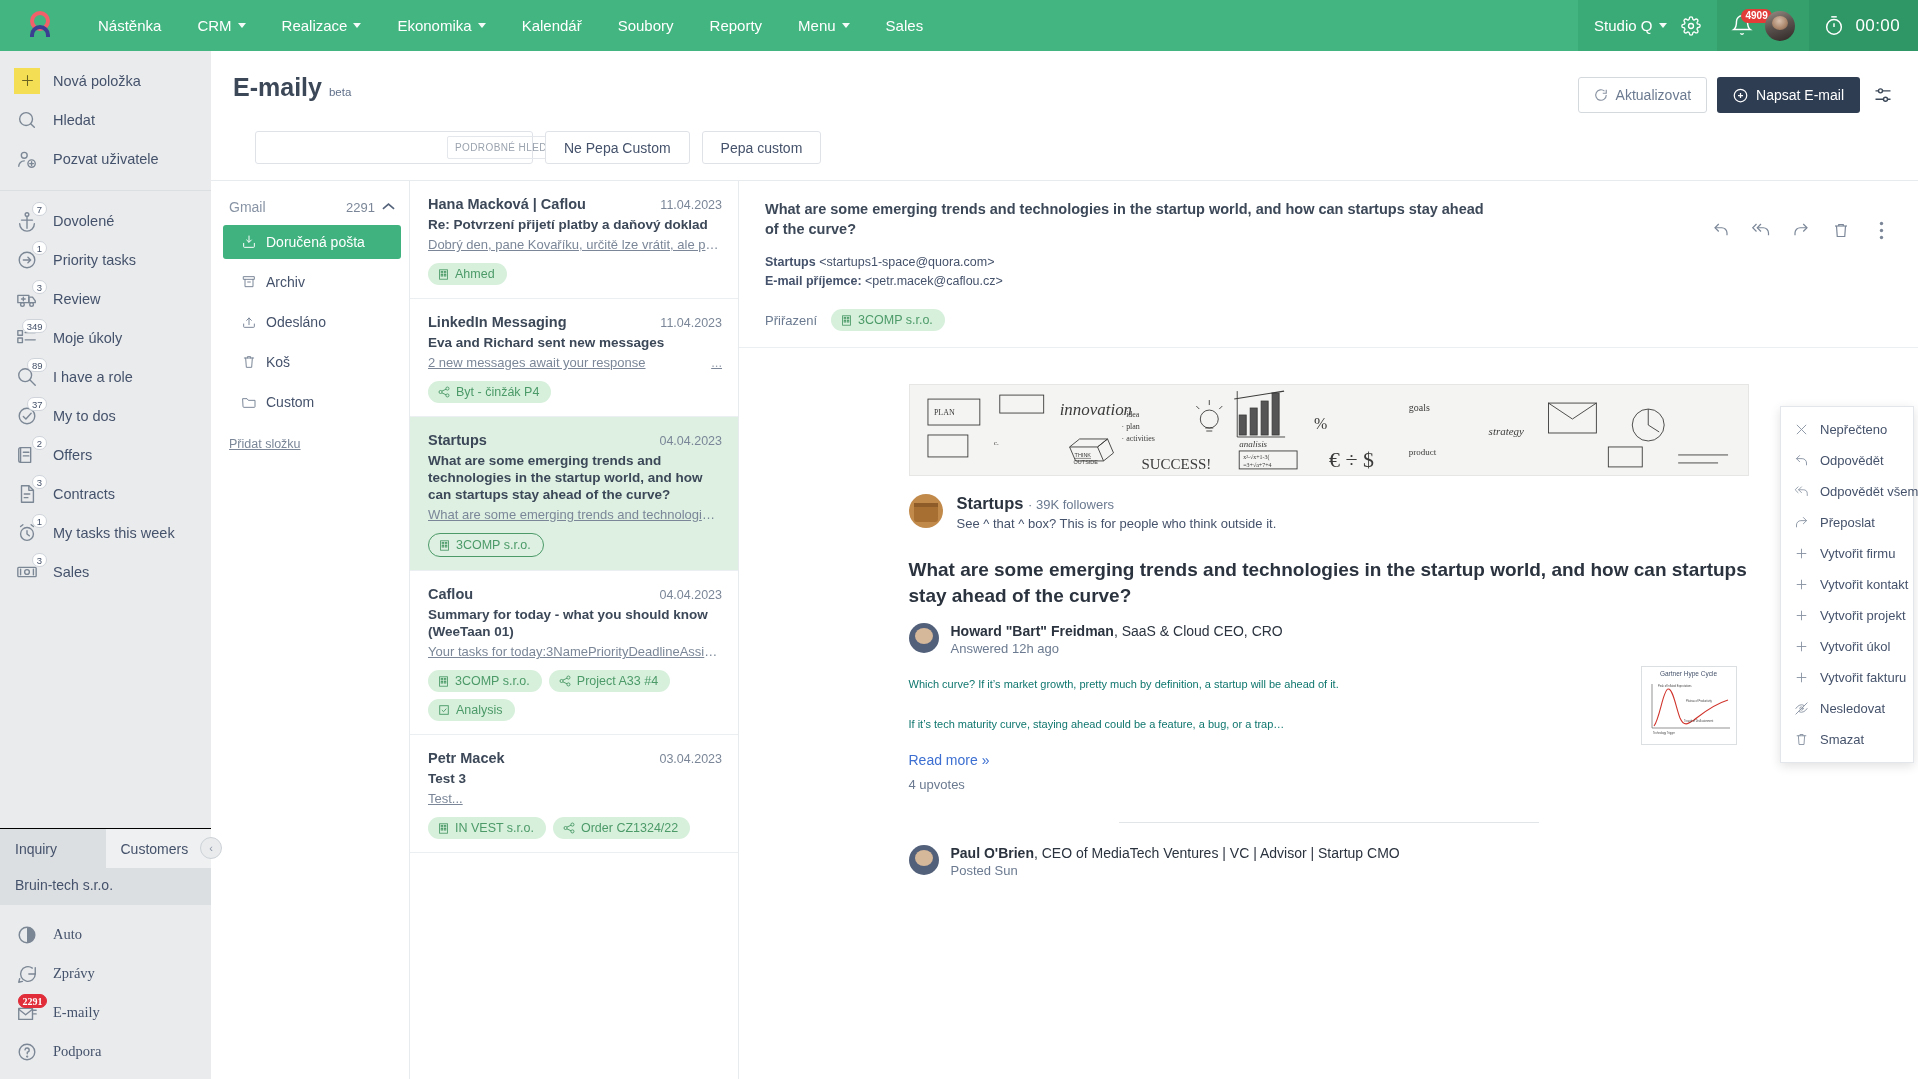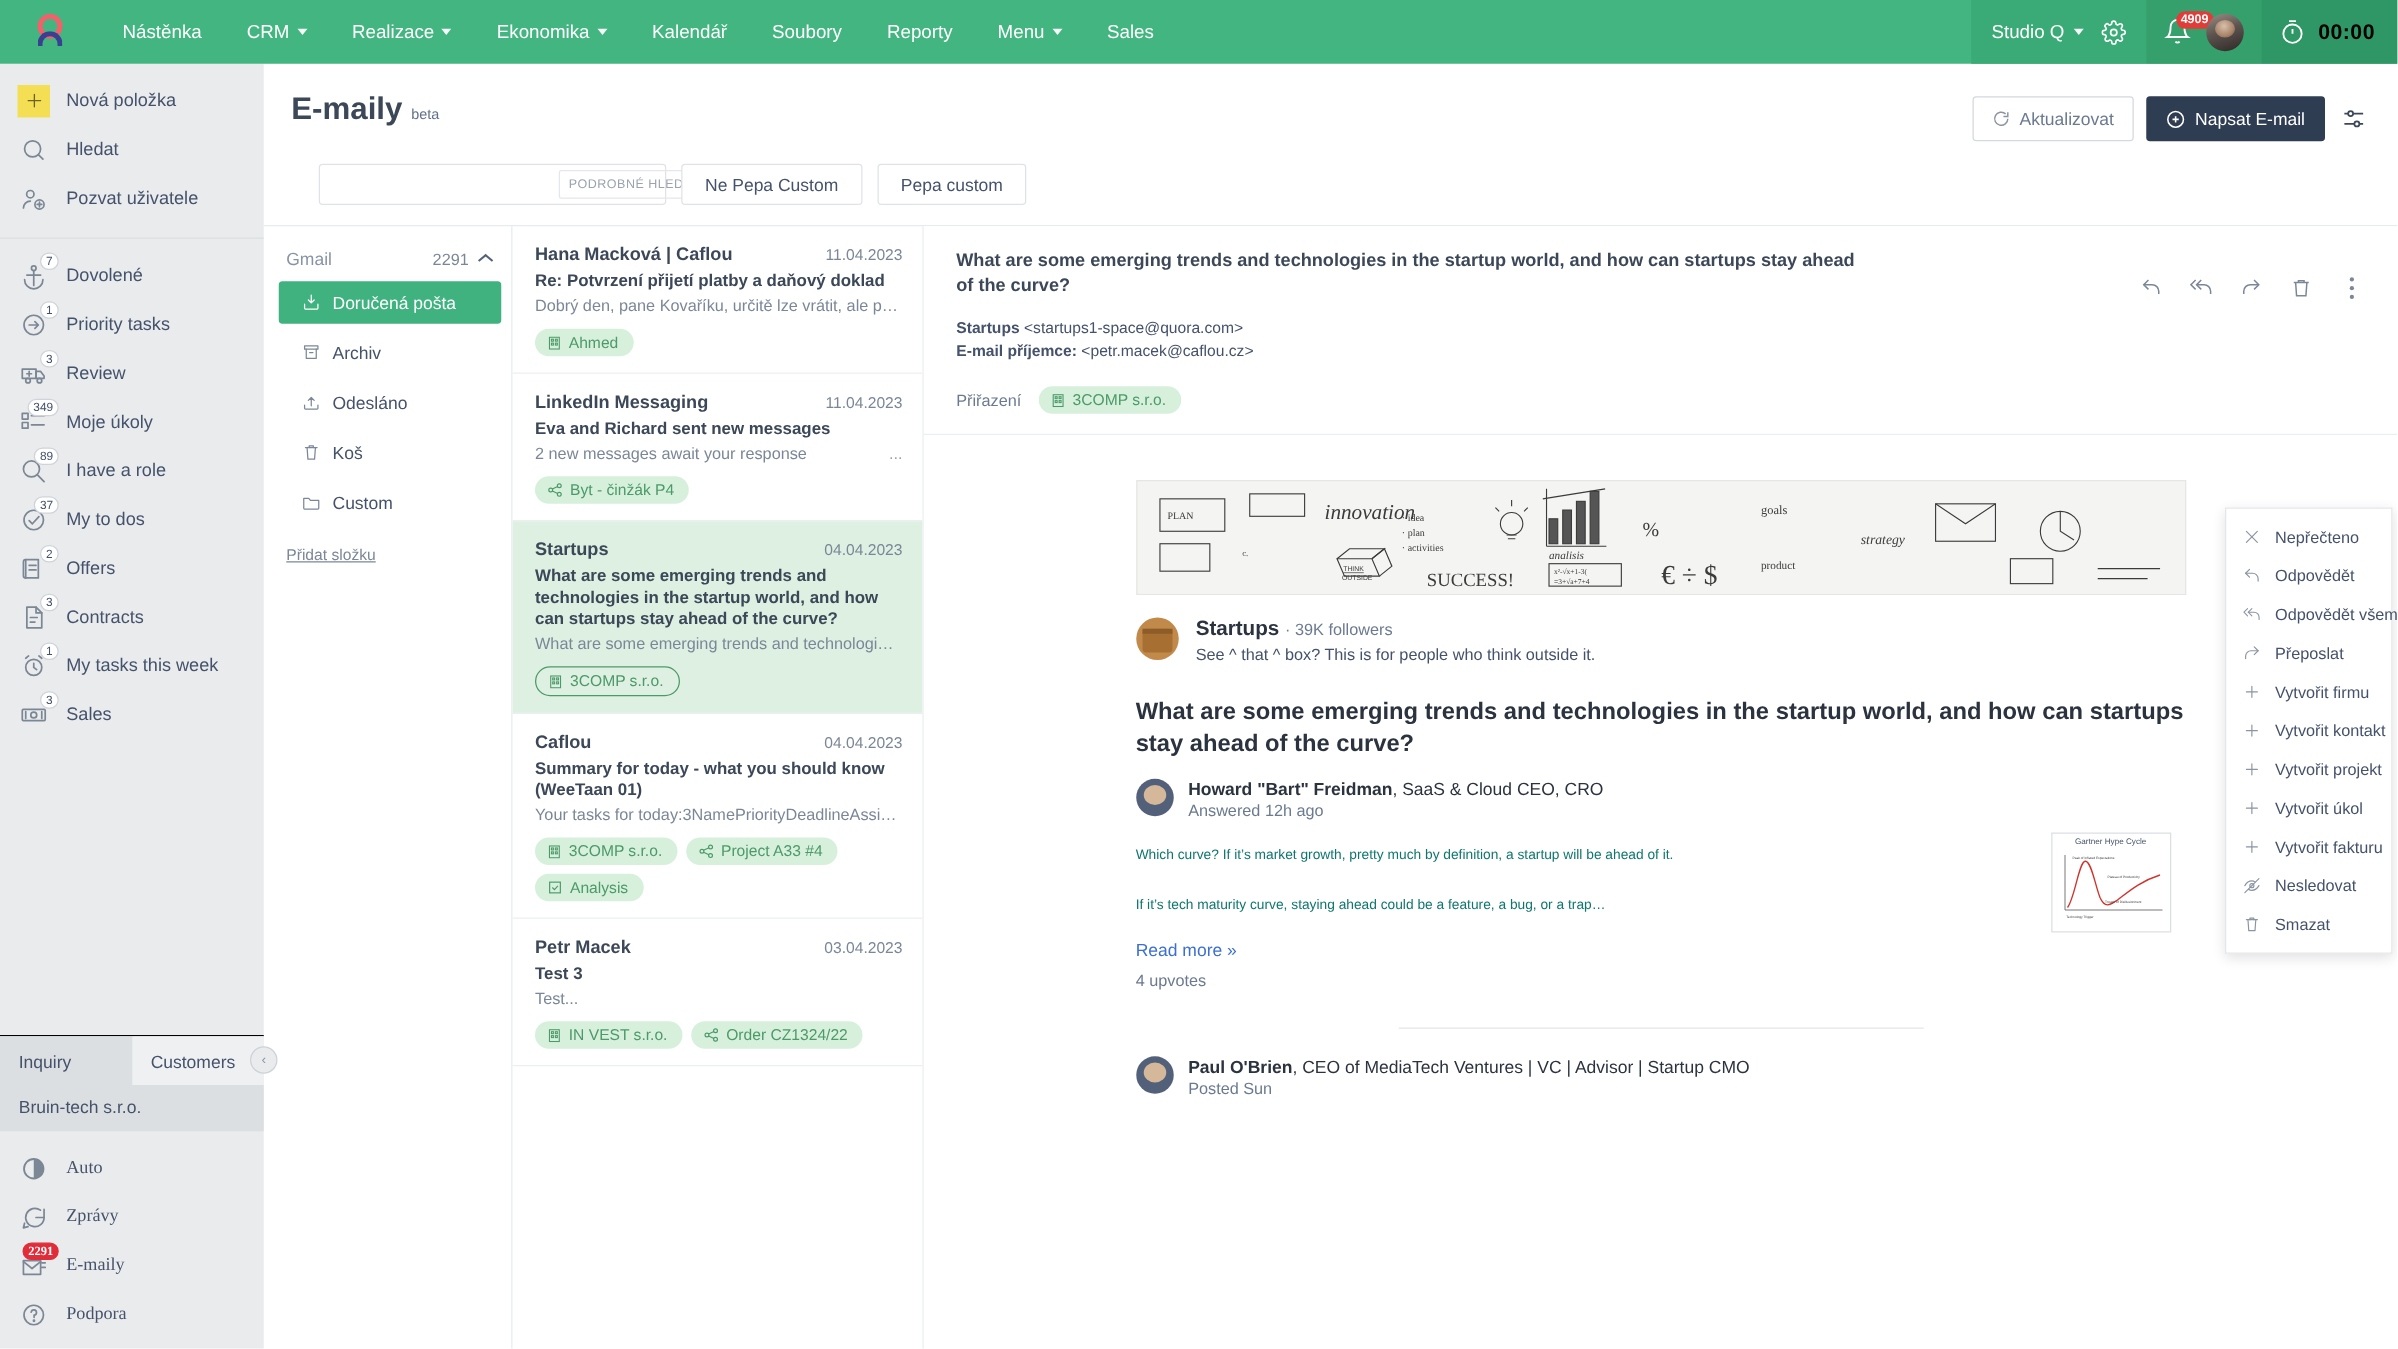--- a/index.html
+++ b/index.html
@@ -52,21 +52,21 @@
   }
   .avatar-top {
     width: 30px; height: 30px; border-radius: 50%; overflow: hidden; cursor: pointer;
     background: linear-gradient(160deg,#9b8f86 0%,#5d5450 45%,#2d2724 100%);
     position: relative;
   }
   .avatar-top::after {
     content:""; position:absolute; left:7px; top:5px; width:16px; height:14px; border-radius:50%;
     background: radial-gradient(circle at 45% 35%, #d8c0ad 0%, #a9856a 60%, #6d5241 100%);
   }
-  .timer-txt { color: #000000; font-size: 17px; letter-spacing: .4px; font-weight: bold; }
+  .timer-txt { color: #ffffff; font-size: 17px; letter-spacing: .4px; }
 
   
   .body-row { display: flex; flex: 1 1 auto; min-height: 0; }
 
   
   .sidebar {
     width: 211px; flex: 0 0 211px; background: #e9ebed; position: relative;
     display: flex; flex-direction: column; font-size: 14.5px;
   }
   .sb-group { padding: 10px 0 12px 0; }
@@ -156,21 +156,21 @@
     overflow-y: auto;
   }
   .mail-item { padding: 15px 16px 13px 18px; border-bottom: 1px solid #eceff1; cursor: pointer; }
   .mail-item.selected { background: #ddf0e2; }
   .mail-top { display: flex; align-items: baseline; }
   .mail-from { font-size: 14.5px; font-weight: bold; color: #3c4858; }
   .mail-date { margin-left: auto; font-size: 12.5px; color: #7b8798; white-space: nowrap; padding-left: 8px; }
   .mail-subject { font-size: 13.5px; font-weight: bold; color: #3c4858; margin-top: 4px; line-height: 17px; }
   .mail-snippet {
     font-size: 13px; color: #7b8798; margin-top: 3px; line-height: 17px;
-    overflow: hidden; display: flex;
+    overflow: hidden; display: flex; text-decoration: underline;
   }
   .mail-snippet .txt { overflow: hidden; text-overflow: ellipsis; white-space: nowrap; flex: 1 1 auto; }
   .mail-snippet .dots { padding-left: 8px; color: #9aa3ae; }
   .tagrow { display: flex; flex-wrap: wrap; gap: 7px; margin-top: 10px; }
   .tag {
     display: inline-flex; align-items: center; gap: 6px; background: #d7f0dc; color: #4c9a68;
     font-size: 12.5px; border-radius: 13px; padding: 4px 12px 4px 10px; white-space: nowrap;
   }
   .tag.outline { background: transparent; border: 1px solid #4c9a68; }
   .tag svg { display:block; }

